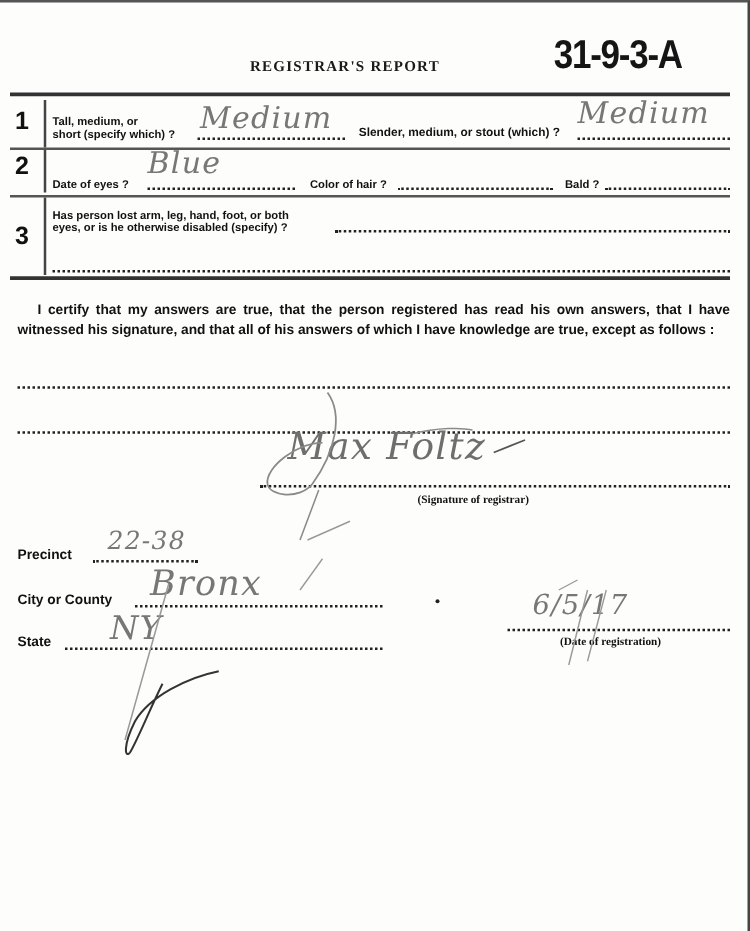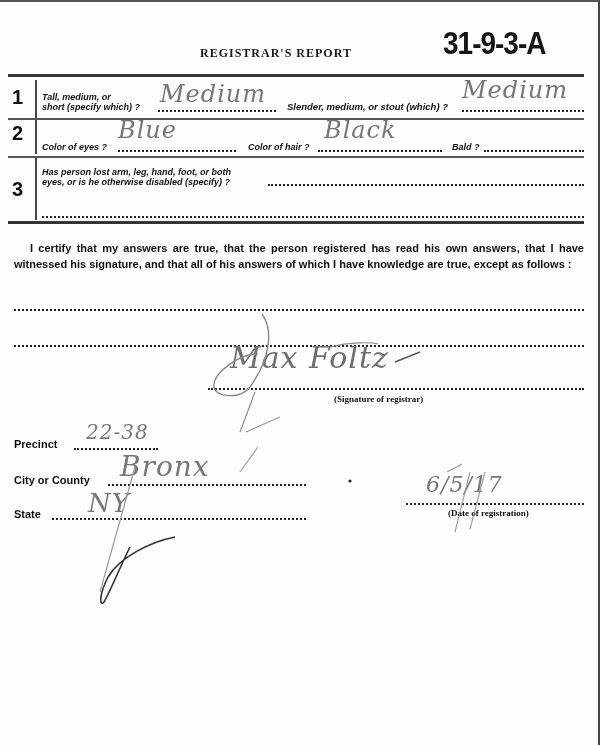--- a/index.html
+++ b/index.html
@@ -33,21 +33,20 @@
     .num {
       position: absolute; left: 12px; font-family: "Liberation Sans", sans-serif;
       font-weight: bold; font-size: 20px; color: #111;
     }
     .vline { position: absolute; left: 35px; width: 1.5px; background: #444; }
 
     .lbl {
       position: absolute; font-family: "Liberation Sans", sans-serif;
       font-weight: bold; font-size: 9px; line-height: 10px; color: #111;
       white-space: nowrap;
-      font-style: italic;
     }
     .dots {
       position: absolute; height: 0; border-bottom: 2px dotted #222;
     }
     .hand {
       position: absolute; font-family: "DejaVu Serif", serif; font-style: italic;
       color: #777; font-size: 24px; white-space: nowrap; letter-spacing: 1px;
     }
 
     .certify {
@@ -85,27 +84,26 @@
   <div class="hand" style="left:160px;top:78px;">Medium</div>
 
   <div class="lbl" style="left:287px;top:100px;font-size:9.5px;">Slender, medium, or stout (which) ?</div>
   <div class="dots" style="left:462px;width:122px;top:108px;"></div>
   <div class="hand" style="left:462px;top:74px;">Medium</div>
 
   <div class="hr thin" style="top:116px;"></div>
 
   <div class="num" style="top:120px;">2</div>
   <div class="vline" style="top:118px;height:34px;"></div>
-  <div class="lbl" style="left:42px;top:140px;">Color of eyes ?</div>
+  <div class="lbl" style="left:42px;top:140px;">Date of eyes ?</div>
   <div class="dots" style="left:118px;width:118px;top:148px;"></div>
   <div class="hand" style="left:118px;top:114px;">Blue</div>
 
   <div class="lbl" style="left:248px;top:140px;">Color of hair ?</div>
   <div class="dots" style="left:318px;width:124px;top:148px;"></div>
-  <div class="hand" style="left:324px;top:114px;">Black</div>
 
   <div class="lbl" style="left:452px;top:140px;">Bald ?</div>
   <div class="dots" style="left:484px;width:100px;top:148px;"></div>
 
   <div class="hr thin" style="top:154px;"></div>
 
   <div class="num" style="top:176px;">3</div>
   <div class="vline" style="top:156px;height:62px;"></div>
   <div class="lbl" style="left:42px;top:165px;">Has person lost arm, leg, hand, foot, or both</div>
   <div class="lbl" style="left:42px;top:175px;">eyes, or is he otherwise disabled (specify) ?</div>

